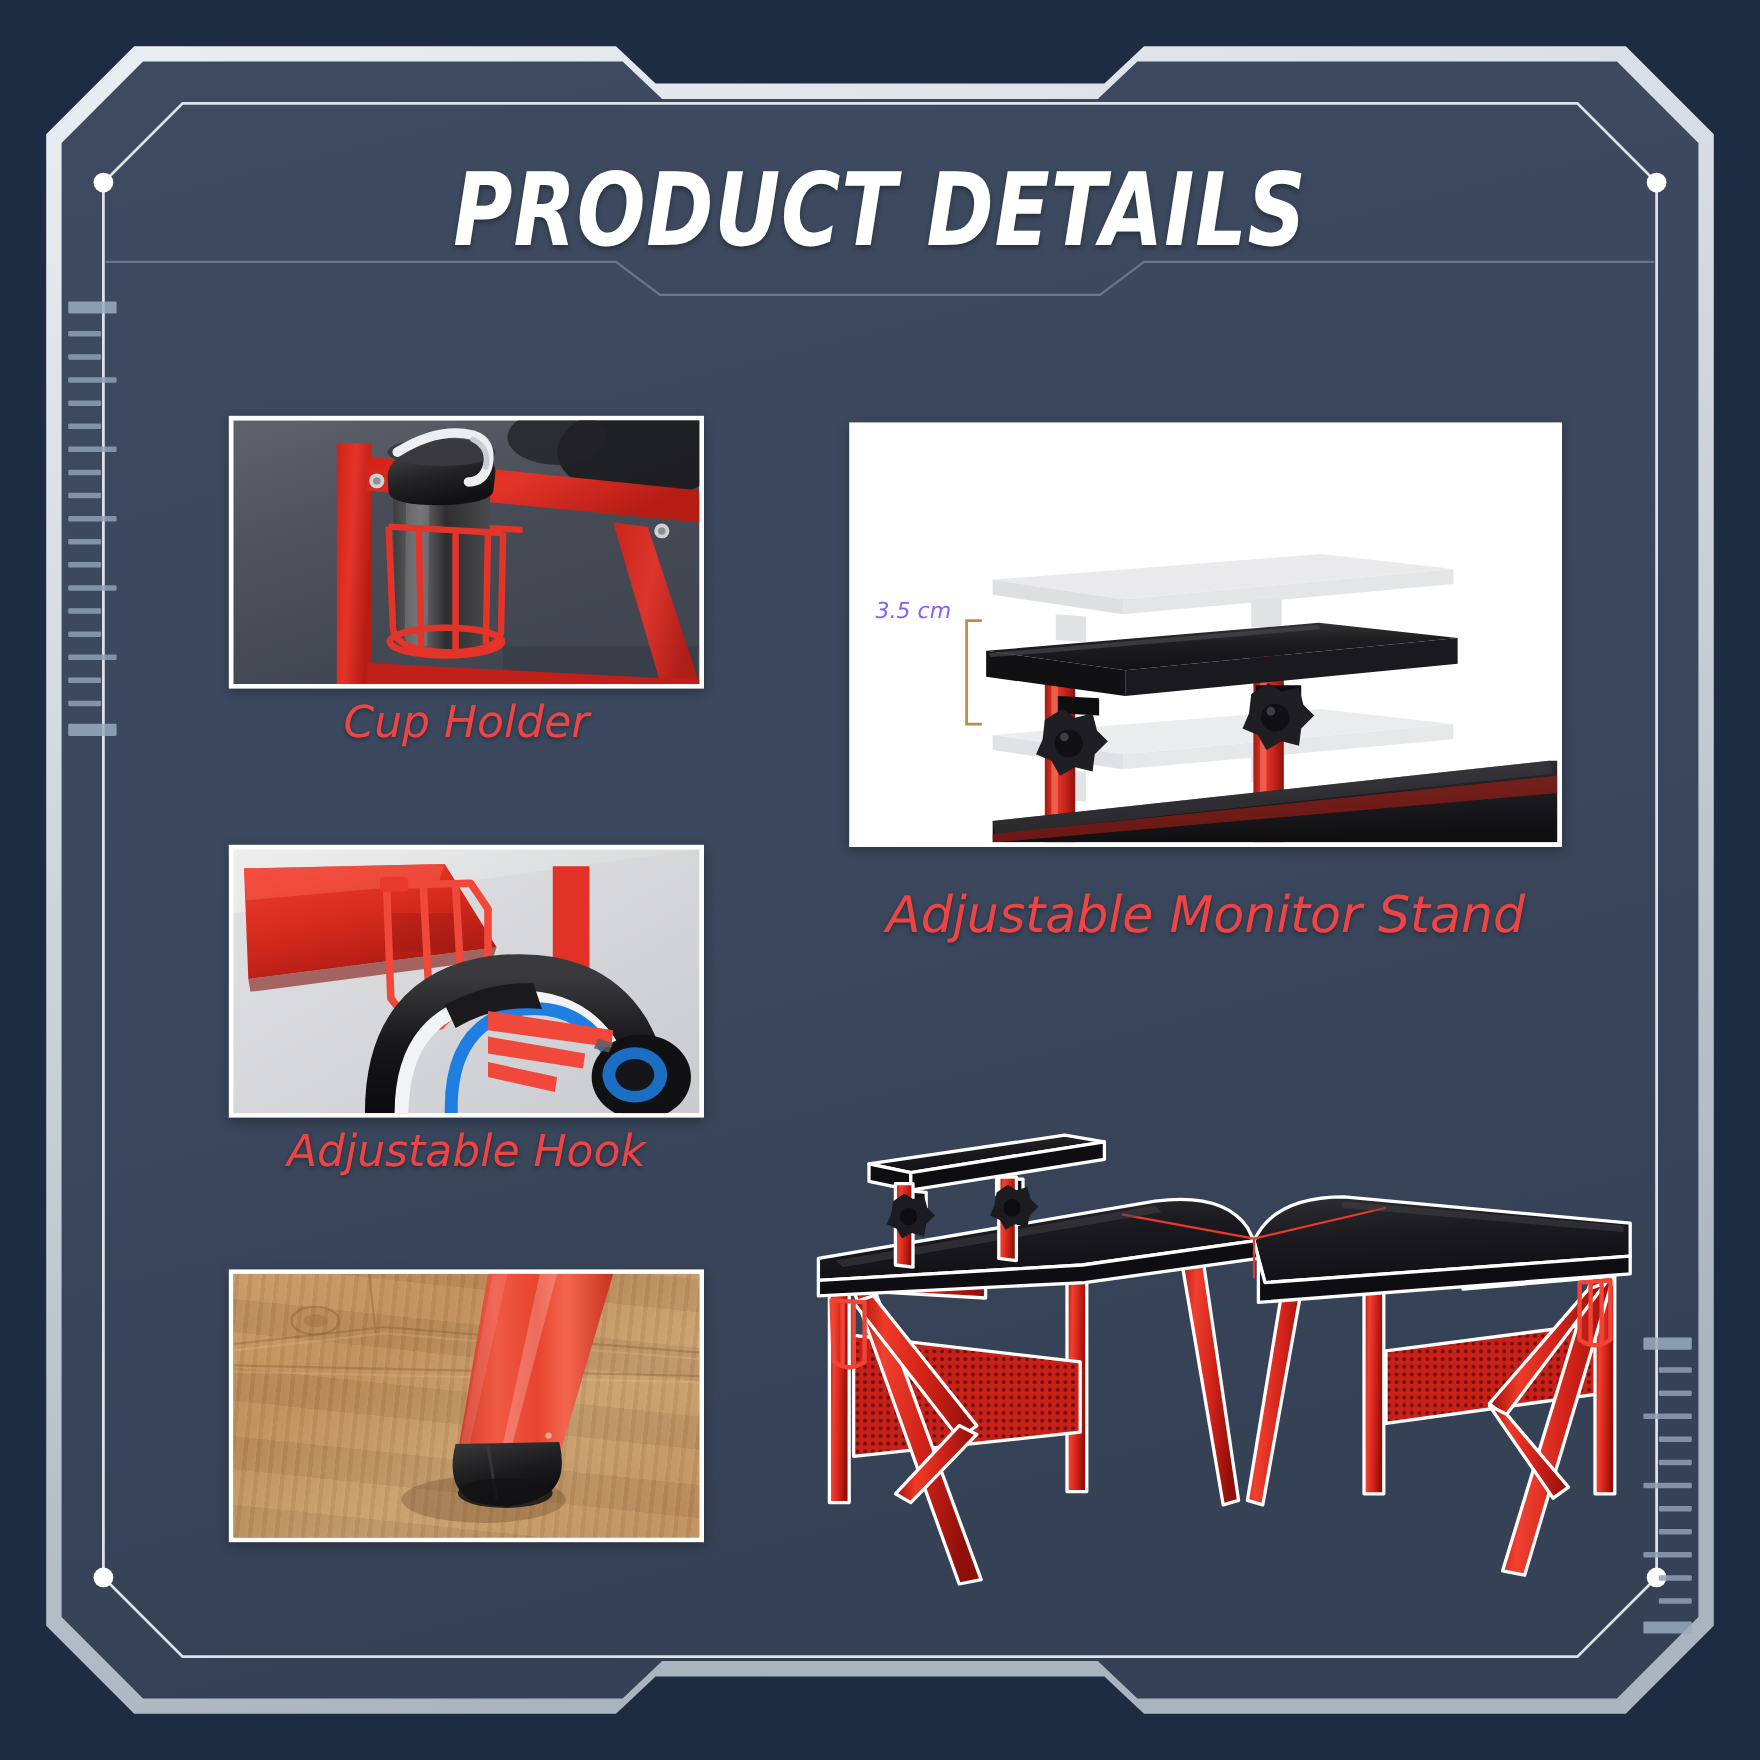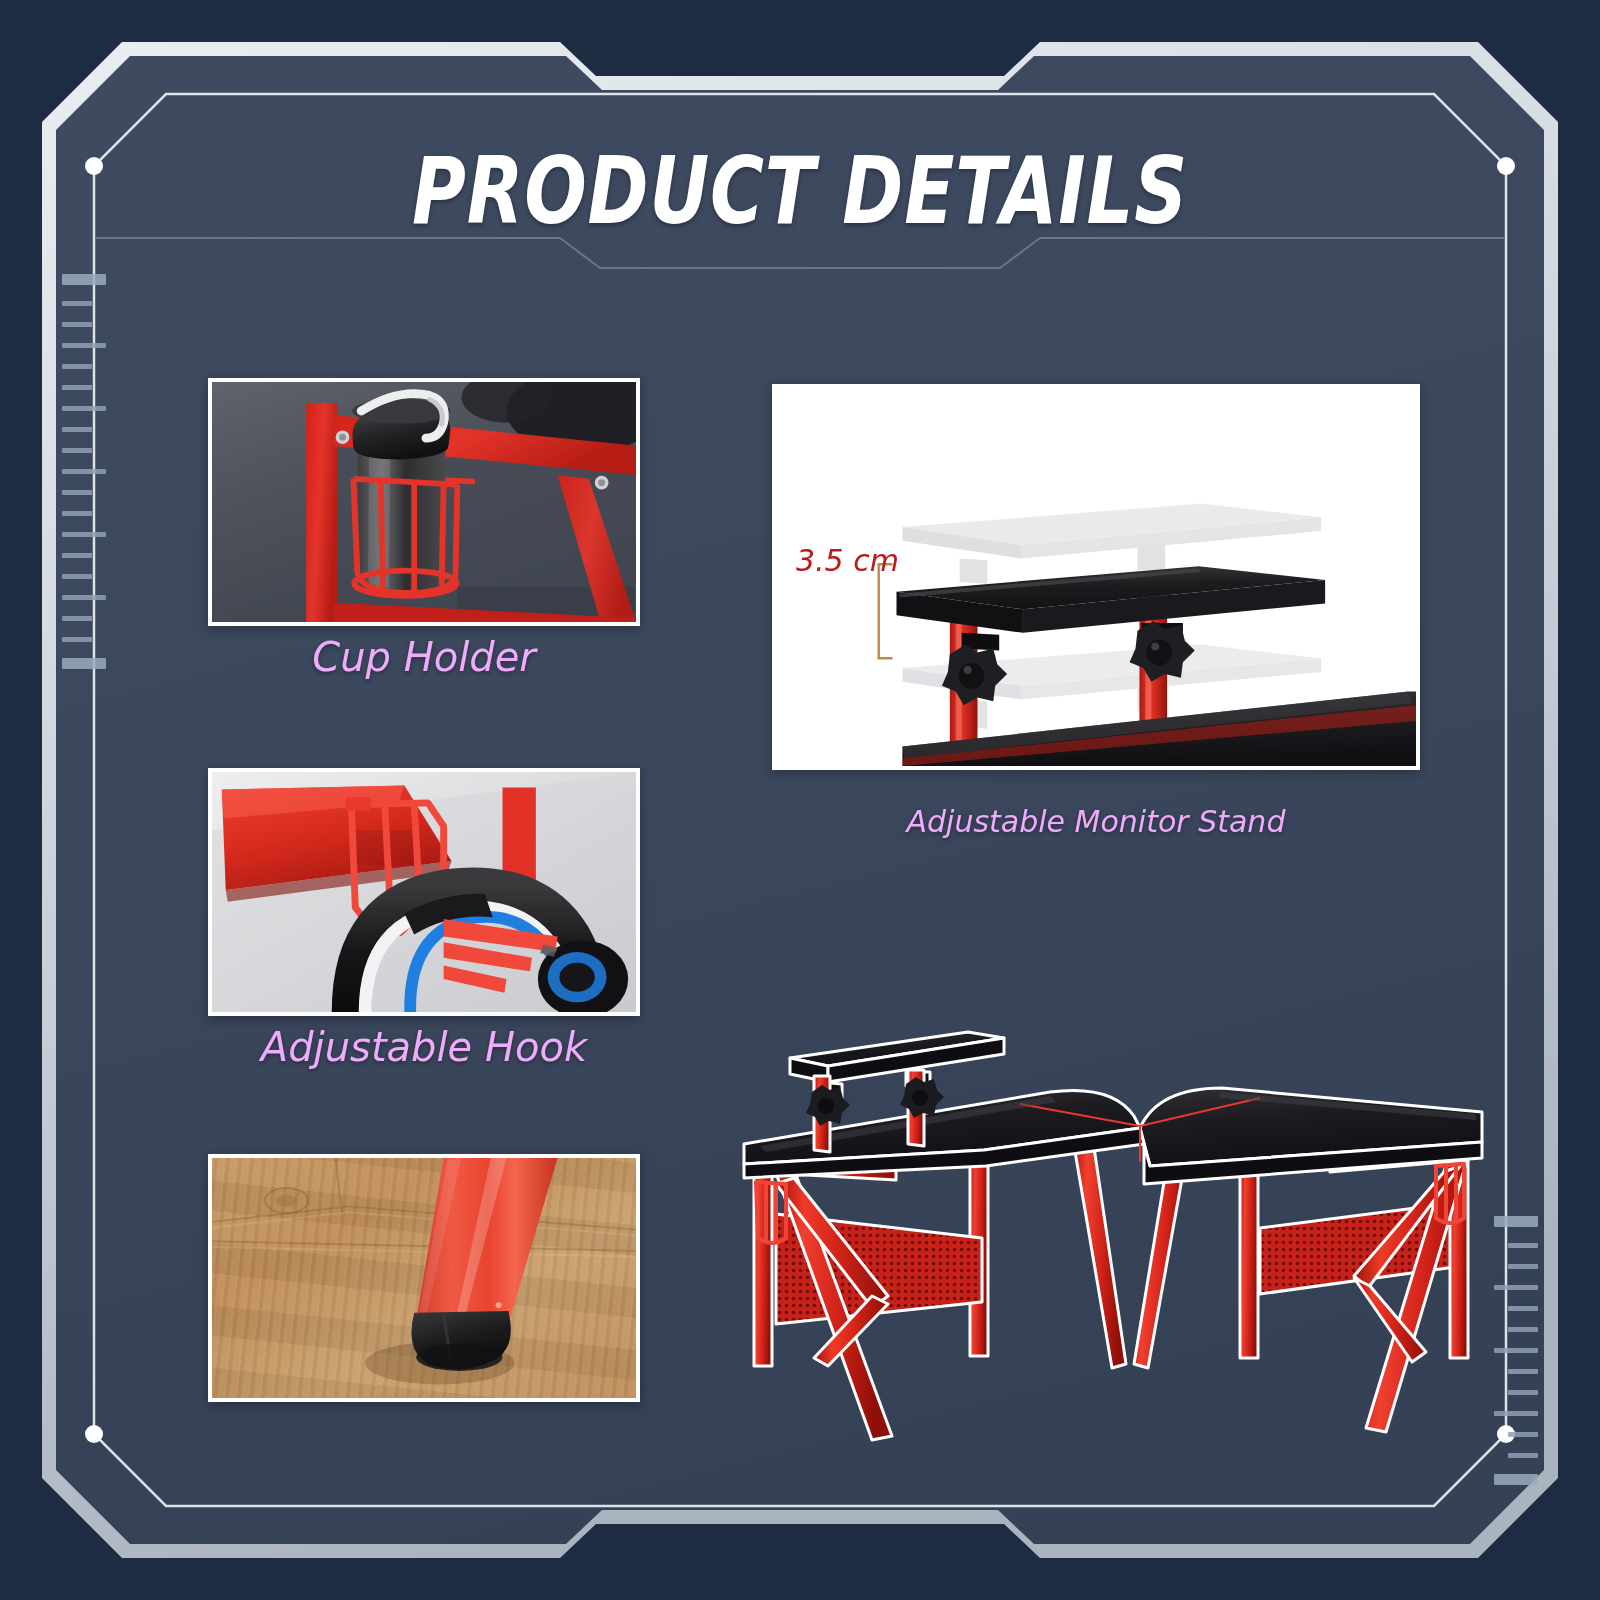--- a/index.html
+++ b/index.html
@@ -54,21 +54,21 @@
     padding:4px;
     box-shadow:0 3px 10px rgba(0,0,0,.30);
     box-sizing:border-box;
   }
   .photo .inner{
     width:100%;height:100%;position:relative;overflow:hidden;
   }
   .caption{
     position:absolute;
     text-align:center;
-    color:#f0abfc;
+    color:#ef4444;
     font-style:italic;
     font-size:40px;
     white-space:nowrap;
     text-shadow:0 2px 4px rgba(0,0,0,.35);
   }
 
   
   .fill{position:absolute;left:0;top:0;width:100%;height:100%;}
 
   
@@ -83,23 +83,23 @@
         rgba(210,150,90,.10) 30px, rgba(210,150,90,.10) 62px),
       linear-gradient(150deg,#c79a66 0%,#bf8f59 30%,#c9a271 62%,#b7855160 100%),
       #c49463;
   }
 
   
   #hero-desk{position:absolute;}
 
   .dimlabel{
     position:absolute;
-    color:#b91c1c;
+    color:#8b5cf6;
     font-style:italic;
-    font-size:30px;
+    font-size:20px;
     white-space:nowrap;
   }
 </style>
 </head>
 <body>
 
 <div id="frame-plate">
   <svg class="plate-svg" width="1600" height="1600" viewBox="0 0 1600 1600">
     <defs>
       <linearGradient id="bevelGrad" x1="0" y1="0" x2="0.3" y2="1">
@@ -438,21 +438,21 @@
         <path d="M128 366 L640 310 L644 322 L130 378 Z" fill="#3c3c42" opacity=".55"></path>
         <path d="M128 378 L648 324 L648 340 L128 386 Z" fill="#b61d14" opacity=".55"></path>
 
         <g stroke="#c08a49" stroke-width="2.5" fill="none">
           <path d="M118 180 L104 180 L104 276 L118 276"></path>
         </g>
       </svg>
       <div class="dimlabel" style="left:20px;top:155px;">3.5 cm</div>
     </div>
   </div>
-  <div class="caption" style="left:772px;top:778px;width:648px;font-size:30px;">Adjustable Monitor Stand</div>
+  <div class="caption" style="left:772px;top:778px;width:648px;font-size:46px;">Adjustable Monitor Stand</div>
 
   <div id="hero-desk" style="left:720px;top:940px;width:780px;height:520px;">
     <svg class="fill" viewBox="0 0 780 520">
       <defs>
         <linearGradient id="deskSurf" x1="0" y1="0" x2="0.3" y2="1">
           <stop offset="0%" stop-color="#2e2e33"></stop>
           <stop offset="45%" stop-color="#1b1b20"></stop>
           <stop offset="100%" stop-color="#111115"></stop>
         </linearGradient>
         <linearGradient id="tube" x1="0" y1="0" x2="1" y2="0">

